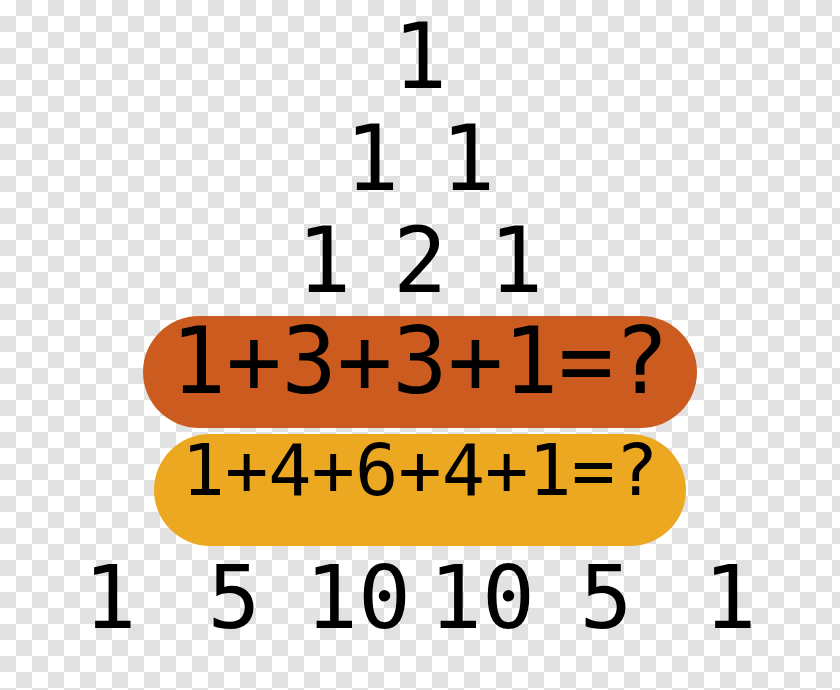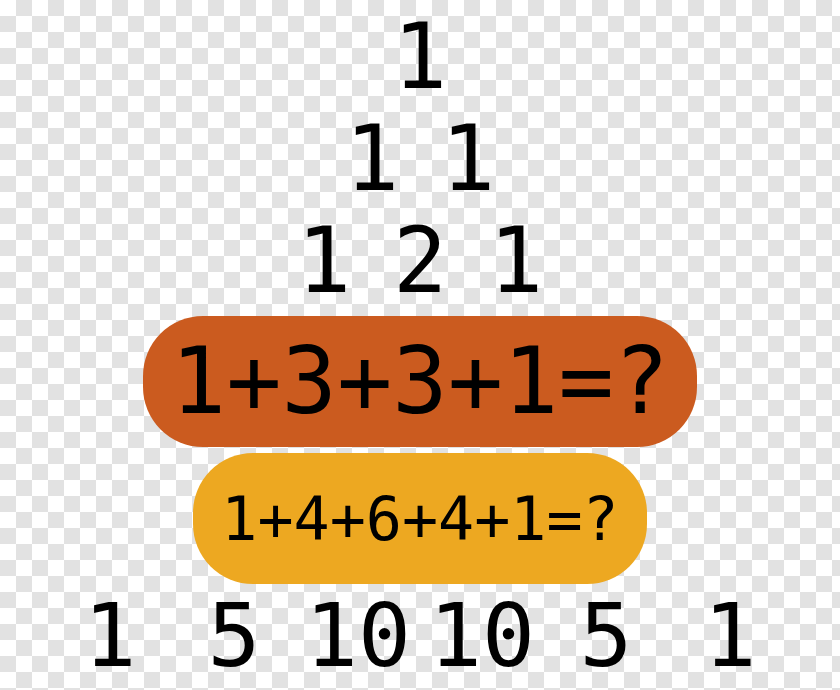--- a/index.html
+++ b/index.html
@@ -57,33 +57,33 @@
   .wide .cell {
     min-width: 124px;
   }
   .last {
     font-size: 88px;
     height: 96px;
   }
   .pill {
     border-radius: 60px;
     padding: 0 28px;
-    height: 131px;
+    height: 112px;
     display: flex;
-    align-items: center;
+    align-items: flex-start;
     justify-content: center;
     margin-top: 4px;
   }
   .pill.orange {
     background: #cb5b1f;
     font-size: 92px;
   }
   .pill.amber {
     background: #eda821;
-    font-size: 60px;
+    font-size: 72px;
     margin-top: 6px;
   }
   .spacer-sm { height: 4px; }
 </style>
 </head>
 <body>
 
 <div class="bg"></div>
 
 <div class="triangle">

